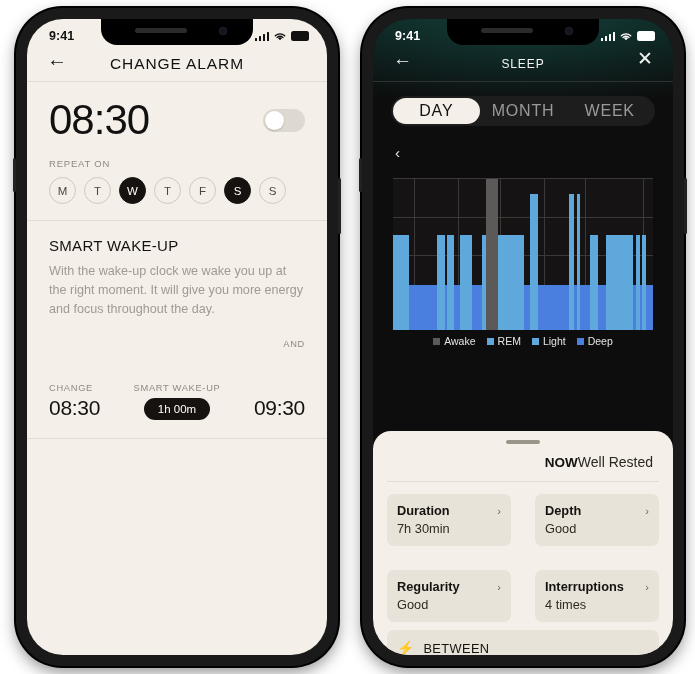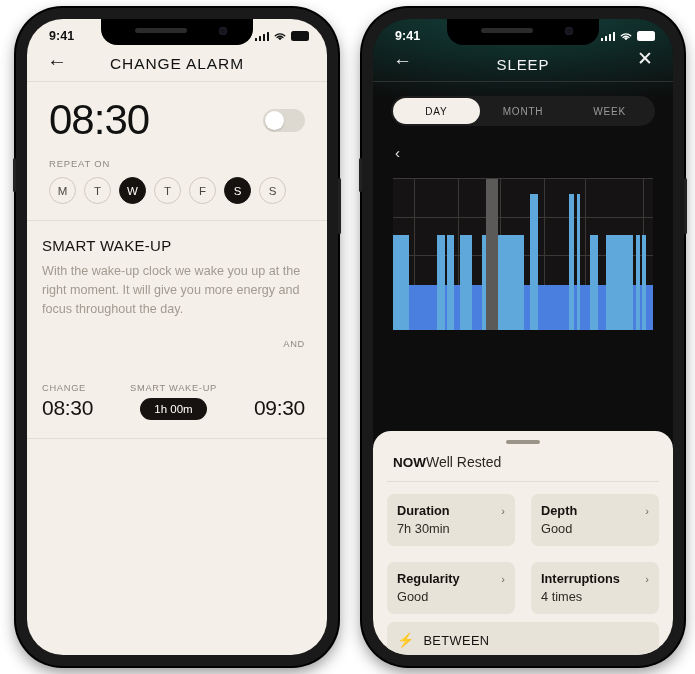--- a/index.html
+++ b/index.html
@@ -101,21 +101,21 @@
   }
   .days { display: flex; gap: 8px; padding: 8px 22px 16px 22px; }
   .day {
     width: 27px; height: 27px; border-radius: 50%;
     border: 1px solid #cfc9bd; color: #4a463f;
     display: flex; align-items: center; justify-content: center;
     font-size: 11.5px;
   }
   .day.on { background: #16120f; border-color: #16120f; color: #fff; }
 
-  .smart { padding: 16px 22px 0 15px; }
+  .smart { padding: 16px 22px 0 22px; }
   .smart h2 { font-size: 15px; letter-spacing: .3px; color: #16120f; font-weight: normal; }
   .smart p {
     margin-top: 8px; font-size: 12.6px; line-height: 1.52; color: #a09a90;
   }
   .sw-row {
     display: flex; align-items: flex-end; justify-content: space-between;
     margin-top: 20px;
   }
   .sw-col { display: flex; flex-direction: column; }
   .sw-col.mid { align-items: center; }
@@ -135,30 +135,30 @@
     background: radial-gradient(ellipse 140% 100% at 50% -10%, #16423c 0%, #0f2a27 38%, #0d0d0d 78%);
     z-index: 1;
   }
   .dark-body { position: relative; z-index: 5; }
   .nav-d {
     height: 62px; padding-top: 28px; display: flex; align-items: center;
     position: relative;
   }
   .nav-back-d { position: absolute; left: 20px; top: 30px; font-size: 19px; color: #f2f2f2; line-height:1;}
   .nav-close-d { position: absolute; right: 20px; top: 30px; font-size: 19px; color: #f2f2f2; line-height:1;}
-  .nav-title-d { width: 100%; text-align: center; font-size: 15px; letter-spacing: .9px; color: #f4f4f4;}
+  .nav-title-d { width: 100%; text-align: center; font-size: 12px; letter-spacing: .9px; color: #f4f4f4;}
   .hr-d { height: 1px; background: #2c3331; }
 
   .seg {
     margin: 14px 18px 0 18px; height: 30px; border-radius: 16px;
     background: #1d1d1d; display: flex; padding: 2px; position: relative;
   }
   .seg-item {
     flex: 1; display: flex; align-items: center; justify-content: center;
-    font-size: 10px; letter-spacing: .8px; color: #9a9a9a; border-radius: 14px;
+    font-size: 16px; letter-spacing: .8px; color: #9a9a9a; border-radius: 14px;
   }
   .seg-item.active { background: #f4f0e9; color: #14110e; }
 
   .datebar {
     display: flex; align-items: center; position: relative;
     height: 40px; margin: 6px 18px 0 18px;
   }
   .datebar .prev { position: absolute; left: 4px; font-size: 15px; color: #e8e8e8; }
   .datebar .dt { width: 100%; text-align: center; font-size: 13.5px; color: #f0f0f0; }
 
@@ -186,26 +186,26 @@
   .sheet {
     position: absolute; left: 0; right: 0; bottom: 0; top: 412px;
     background: #f4f0e9; border-radius: 18px 18px 0 0; z-index: 10;
     padding: 0 14px;
   }
   .grabber {
     width: 34px; height: 4px; border-radius: 2px; background: #9b9489;
     margin: 9px auto 0 auto;
   }
   .sheet-head {
-    display: flex; justify-content: flex-start; align-items: center;
+    display: flex; justify-content: flex-end; align-items: center;
     padding: 10px 6px 11px 6px; border-bottom: 1px solid #e2ddd3;
   }
   .sheet-head .now { font-size: 13.5px; color: #16120f; font-weight: bold; }
   .sheet-head .state { font-size: 14px; color: #2a2620; }
-  .metrics { display: grid; grid-template-columns: 1fr 1fr; gap: 16px; margin-top: 12px; }
+  .metrics { display: grid; grid-template-columns: 1fr 1fr; gap: 24px; margin-top: 12px; }
   .metric {
     background: #e8e3d9; border-radius: 7px; padding: 9px 10px 10px 10px;
   }
   .metric-top { display: flex; justify-content: space-between; align-items: center; }
   .metric-label { font-size: 12.8px; color: #16120f; font-weight: bold; }
   .metric-chev { font-size: 11px; color: #6d685f; }
   .metric-val { font-size: 12.8px; color: #2e2a24; margin-top: 3px; }
   .insight {
     background: #e8e3d9; border-radius: 7px; margin-top: 8px;
     padding: 10px 10px 14px 10px;
@@ -378,20 +378,38 @@
                 <div class="bar" style="left: 71.8%; width: 4%; height: 30%; background: rgb(74, 127, 224);"></div>
                 <div class="bar" style="left: 75.8%; width: 3%; height: 63%; background: rgb(95, 168, 220);"></div>
                 <div class="bar" style="left: 78.8%; width: 3.2%; height: 30%; background: rgb(74, 127, 224);"></div>
                 <div class="bar" style="left: 82%; width: 10.5%; height: 63%; background: rgb(95, 168, 220);"></div>
                 <div class="bar" style="left: 92.5%; width: 0.8%; height: 30%; background: rgb(74, 127, 224);"></div>
                 <div class="bar" style="left: 93.3%; width: 1.6%; height: 63%; background: rgb(95, 168, 220);"></div>
                 <div class="bar" style="left: 94.9%; width: 0.8%; height: 30%; background: rgb(74, 127, 224);"></div>
                 <div class="bar" style="left: 95.7%; width: 1.5%; height: 63%; background: rgb(95, 168, 220);"></div>
                 <div class="bar" style="left: 97.2%; width: 2.8%; height: 30%; background: rgb(74, 127, 224);"></div>
               </div>
+            <div class="legend" id="legend">
+                <span>
+                  <i style="background: rgb(92, 90, 88);"></i>
+                  <span>Awake</span>
+                </span>
+                <span>
+                  <i style="background: rgb(95, 168, 220);"></i>
+                  <span>REM</span>
+                </span>
+                <span>
+                  <i style="background: rgb(95, 168, 220);"></i>
+                  <span>Light</span>
+                </span>
+                <span>
+                  <i style="background: rgb(74, 127, 224);"></i>
+                  <span>Deep</span>
+                </span>
+              </div>
           </div>
         </div>
 
         <div class="sheet">
           <div class="grabber"></div>
           <div class="sheet-head">
             <div class="now">NOW</div>
             <div class="state">Well Rested</div>
           </div>
 

